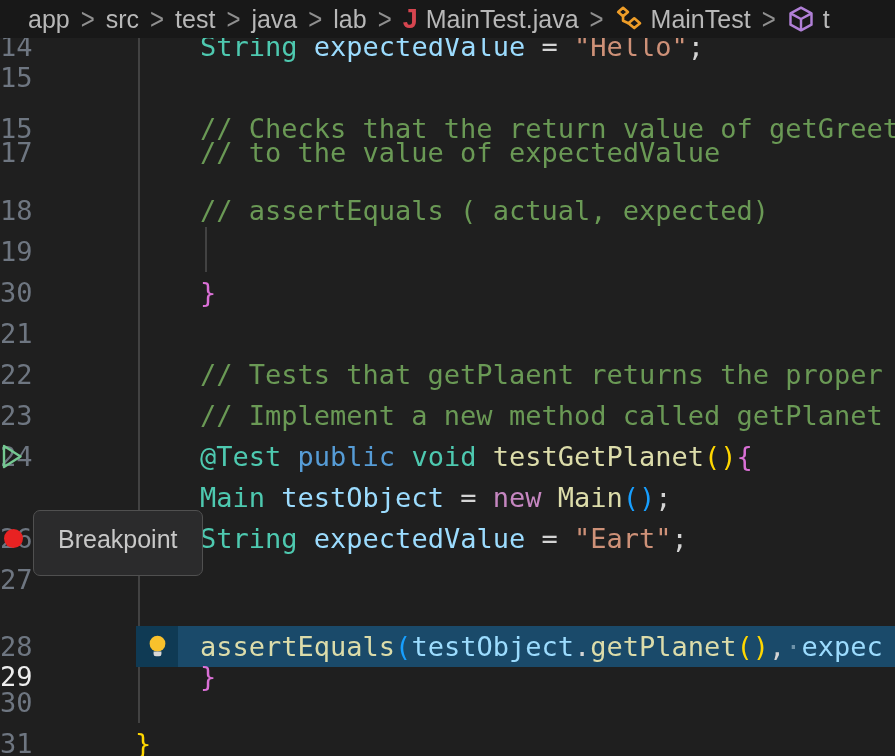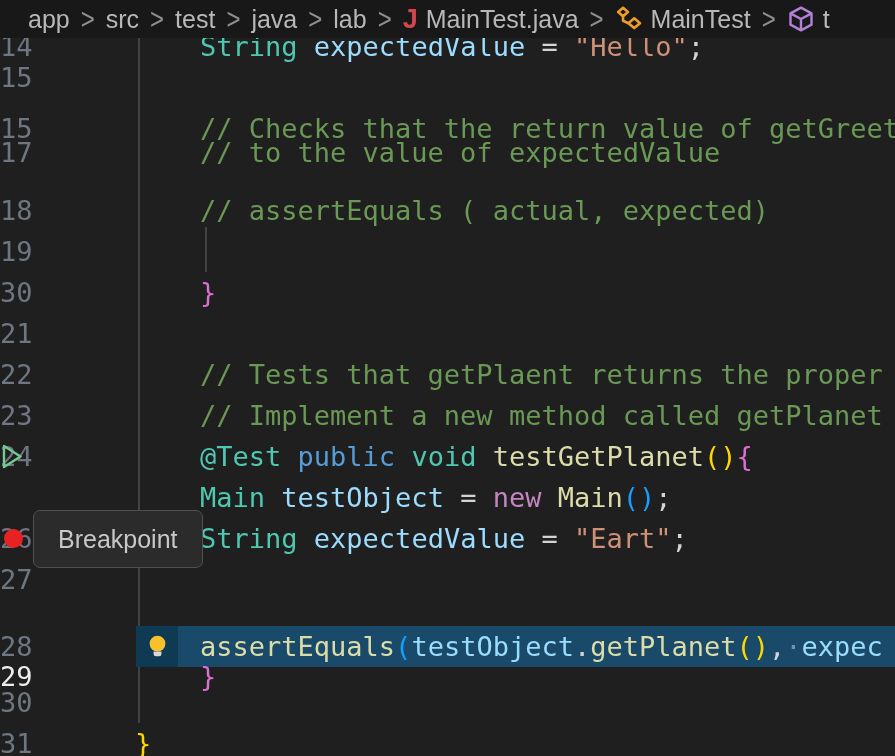--- a/index.html
+++ b/index.html
@@ -39,21 +39,21 @@
     background:var(--c-breakpointRed);z-index:2;cursor:pointer;}
   
   .tk-plain{color:var(--c-plain);} .tk-cmt{color:var(--c-comment);}
   .tk-type{color:var(--c-type);}  .tk-kw{color:var(--c-keyword);}
   .tk-kwp{color:var(--c-keywordPink);} .tk-m{color:var(--c-method);}
   .tk-var{color:var(--c-variable);} .tk-str{color:var(--c-string);}
   .tk-b1{color:var(--c-bracket1);} .tk-b2{color:var(--c-bracket2);}
   .tk-b3{color:var(--c-bracket3);} .tk-wsd{color:var(--c-wsdot);}
   
   .tooltip{
-    position:absolute;left:33px;top:510px;height:58px;line-height:56px;
+    position:absolute;left:33px;top:510px;height:66px;line-height:56px;
     padding:0 24px;background:var(--c-tooltipBg);
     border:1px solid var(--c-tooltipBorder);border-radius:7px;
     color:var(--c-tooltipText);font-size:25px;z-index:10;box-sizing:border-box;
   }
 </style>
 </head>
 <body>
 
 <div class="breadcrumb-bar">
     <span class="bc-item">

